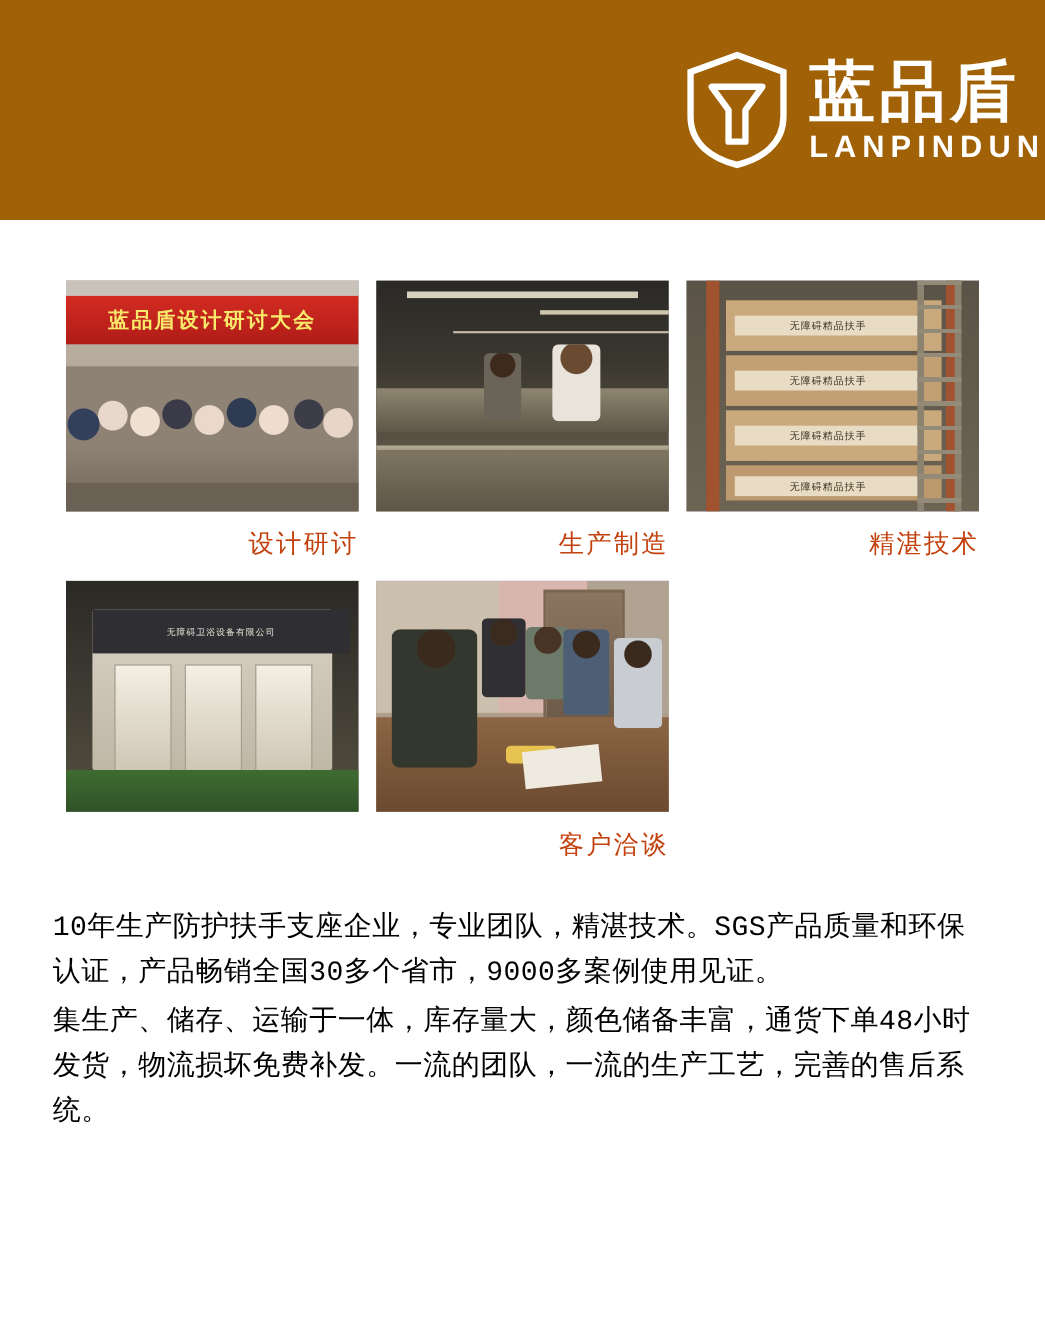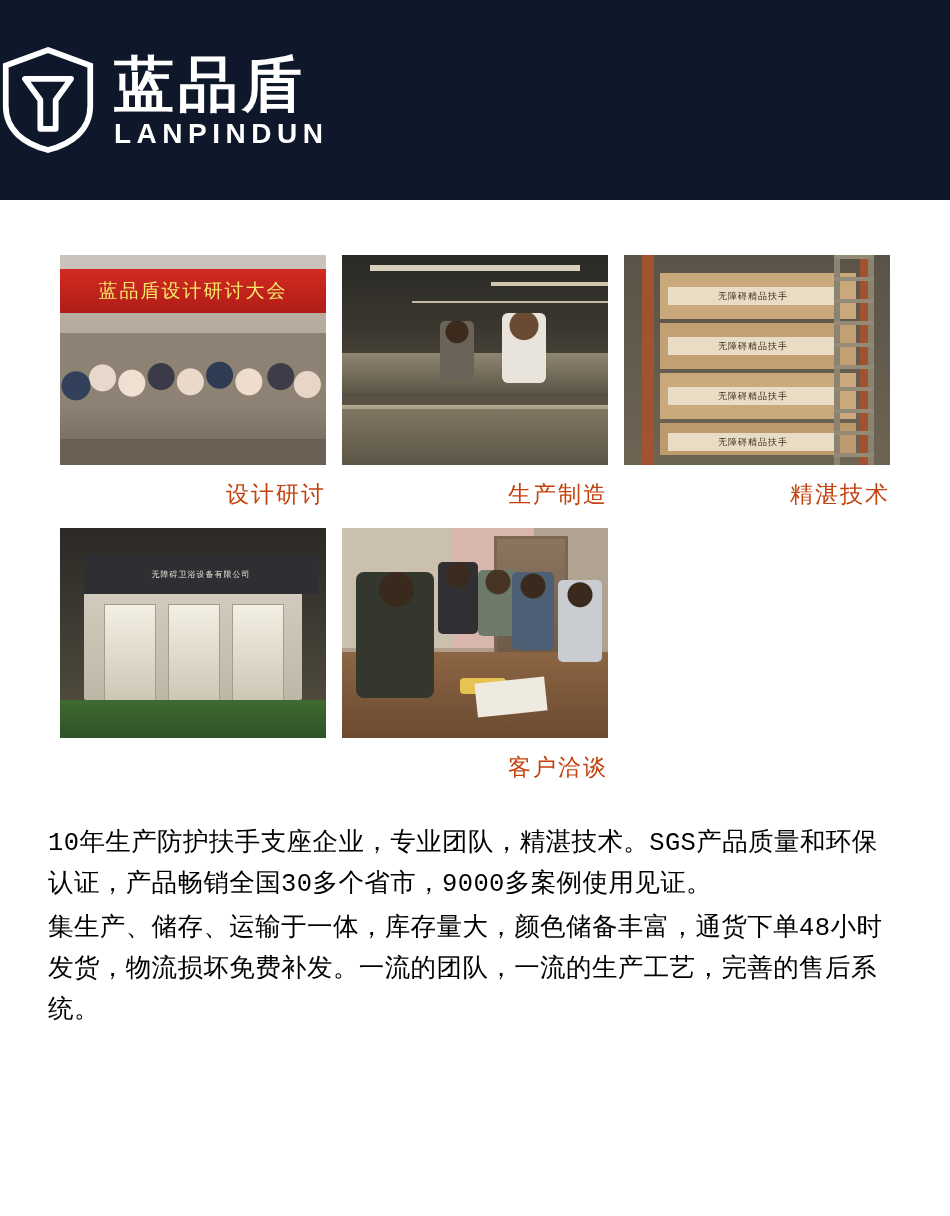--- a/index.html
+++ b/index.html
@@ -14,24 +14,24 @@
     height: 1216px;
     position: relative;
     background: #ffffff;
     overflow: hidden;
   }
 
   
   .banner {
     width: 950px;
     height: 200px;
-    background: #0f172a;
+    background: #a16207;
     display: flex;
     align-items: center;
-    justify-content: flex-start;
+    justify-content: flex-end;
   }
   .logo-wrap {
     display: flex;
     align-items: center;
     gap: 18px;
   }
   .logo-mark {
     width: 96px;
     height: 108px;
     display: block;
@@ -89,21 +89,21 @@
   .scene { position: absolute; inset: 0; }
 
   
   .s1 { background: linear-gradient(#c9c3bb 0%, #c7c0b6 26%, #b9ada0 27%, #a79a8c 100%); }
   .s1 .banner-red {
     position: absolute; left: 0; top: 14px; width: 100%; height: 44px;
     background: linear-gradient(#d22b22, #b01c17);
   }
   .s1 .banner-red span {
     position: absolute; inset: 0; color: #f7e96a; font-size: 19px;
-    font-family: "DejaVu Sans", sans-serif; font-weight: 400;
+    font-family: "DejaVu Sans", sans-serif; font-weight: 700;
     display: flex; align-items: center; justify-content: center; letter-spacing: 2px;
   }
   .s1 .crowd {
     position: absolute; left: 0; right: 0; bottom: 0; height: 132px;
     background:
       radial-gradient(circle at 6% 40%, #33405c 0 14px, transparent 15px),
       radial-gradient(circle at 16% 34%, #e8d8cb 0 13px, transparent 14px),
       radial-gradient(circle at 27% 38%, #f0e0d2 0 13px, transparent 14px),
       radial-gradient(circle at 38% 33%, #3a3a48 0 13px, transparent 14px),
       radial-gradient(circle at 49% 37%, #ead9cb 0 13px, transparent 14px),

